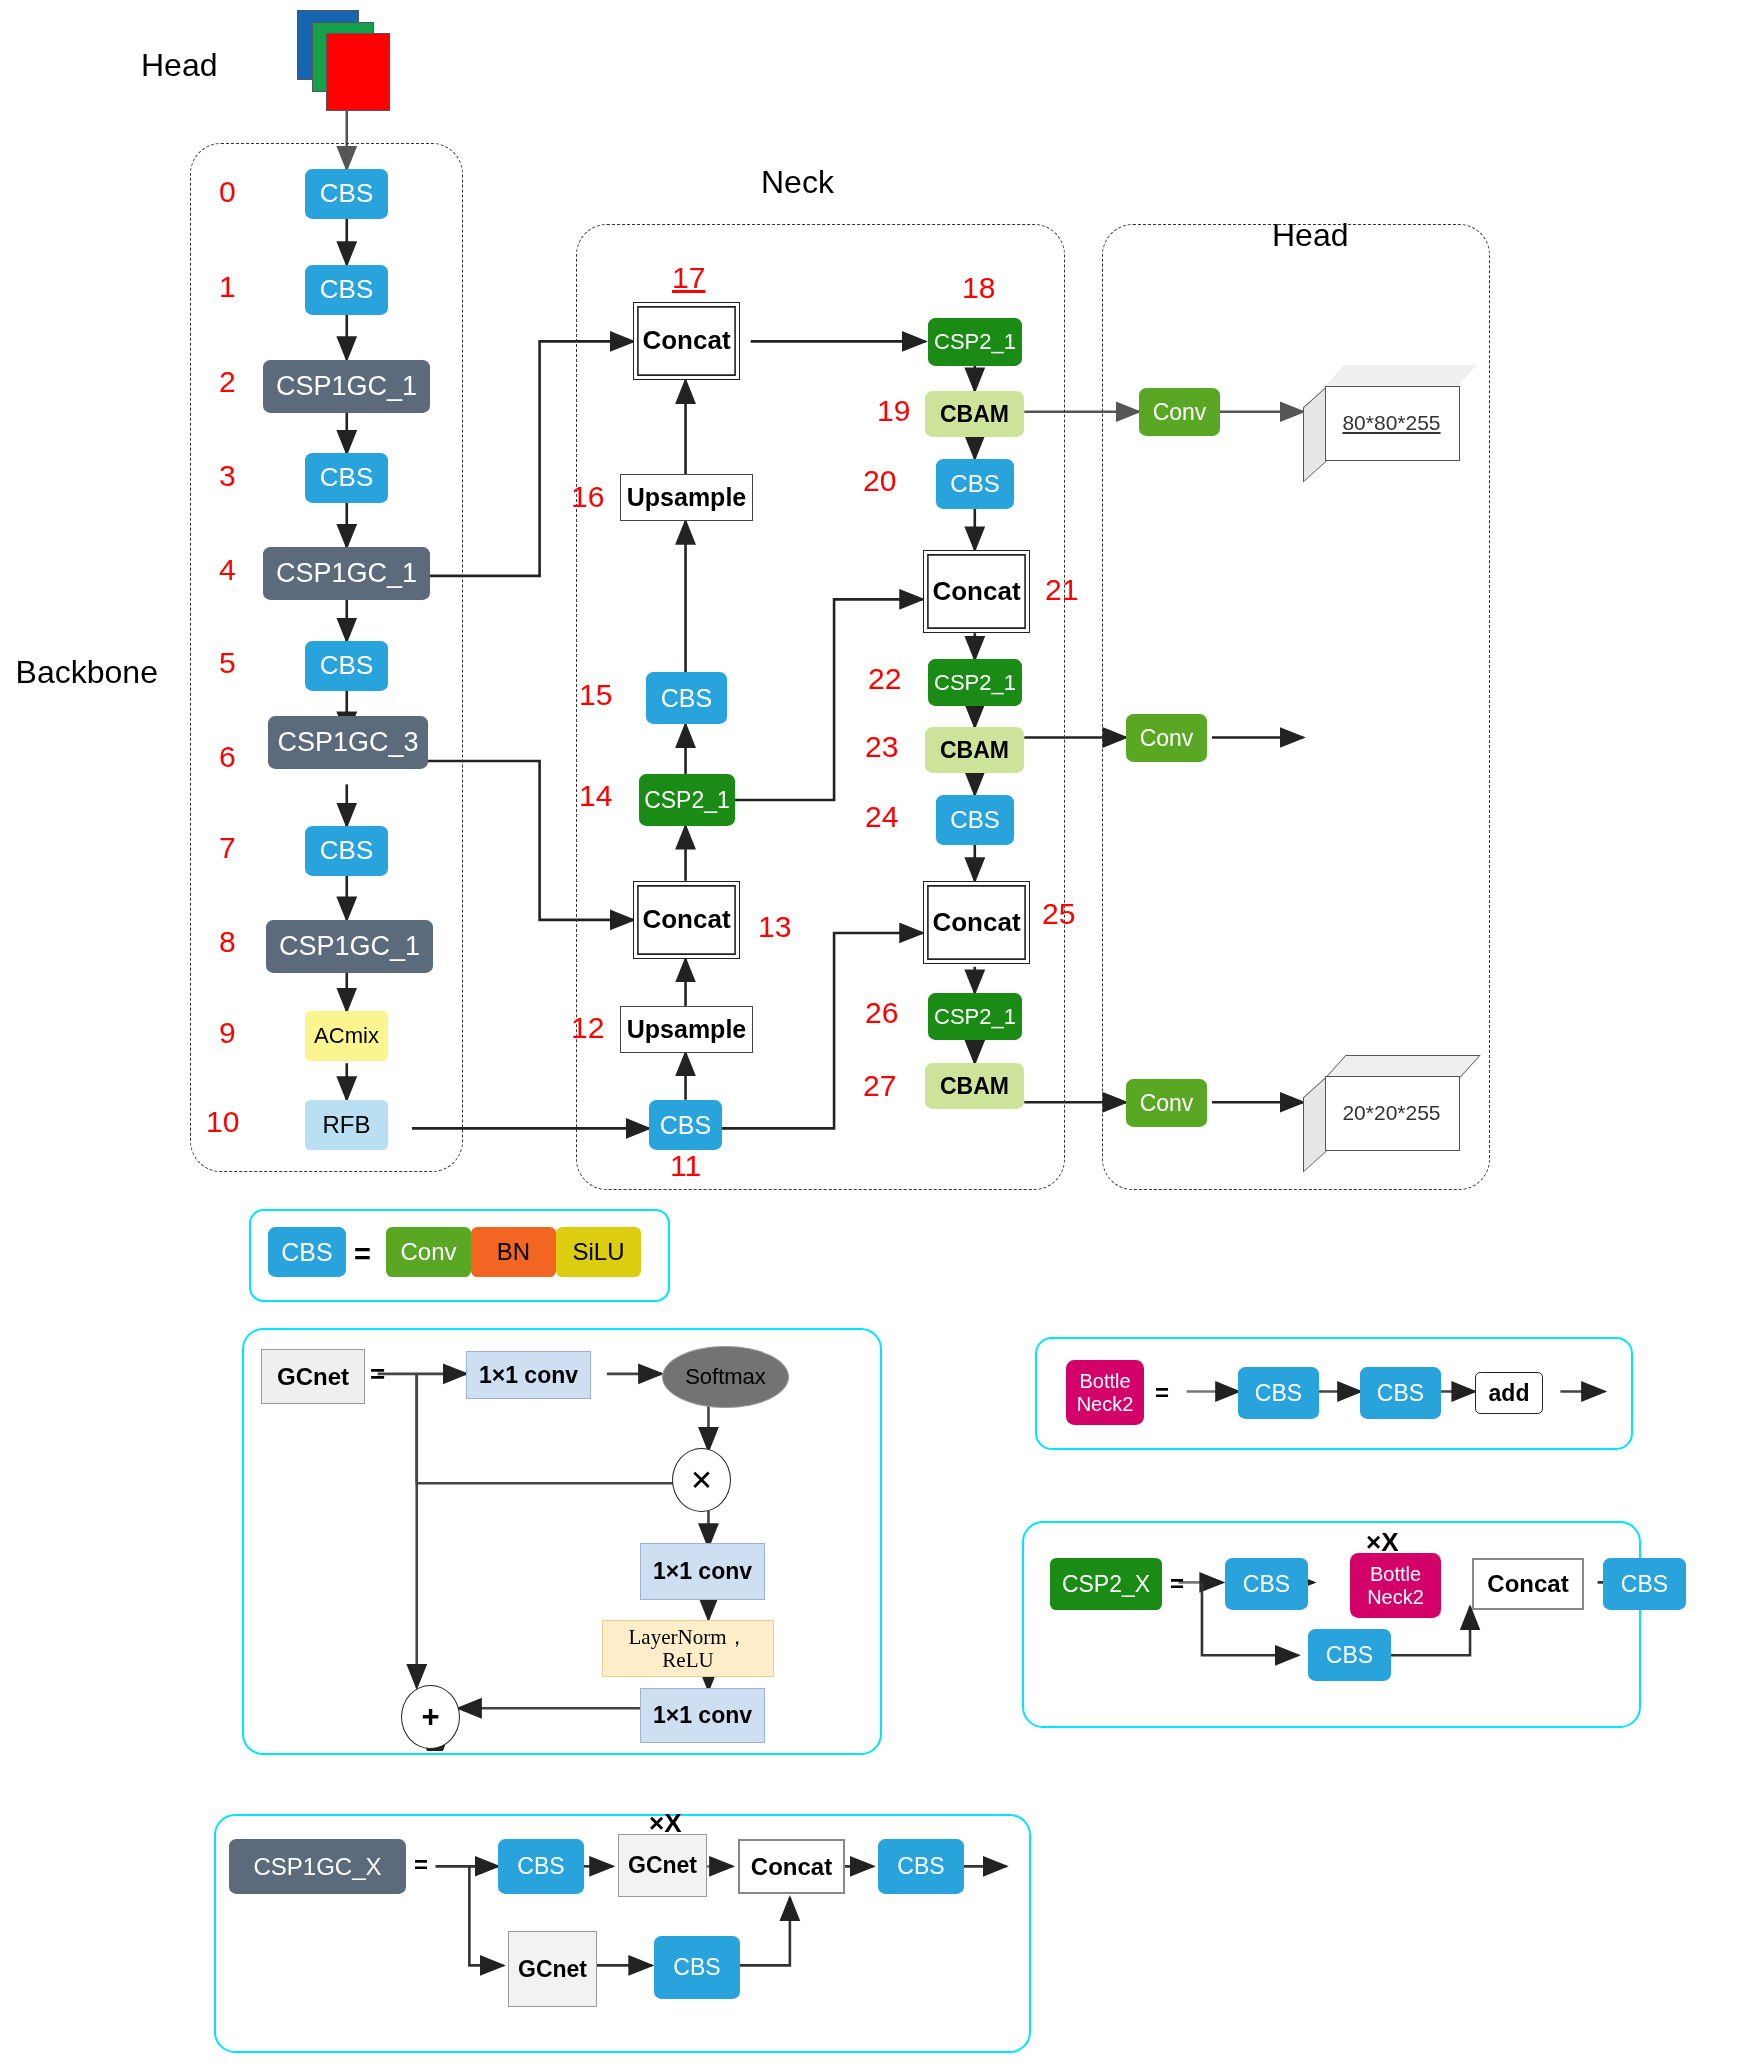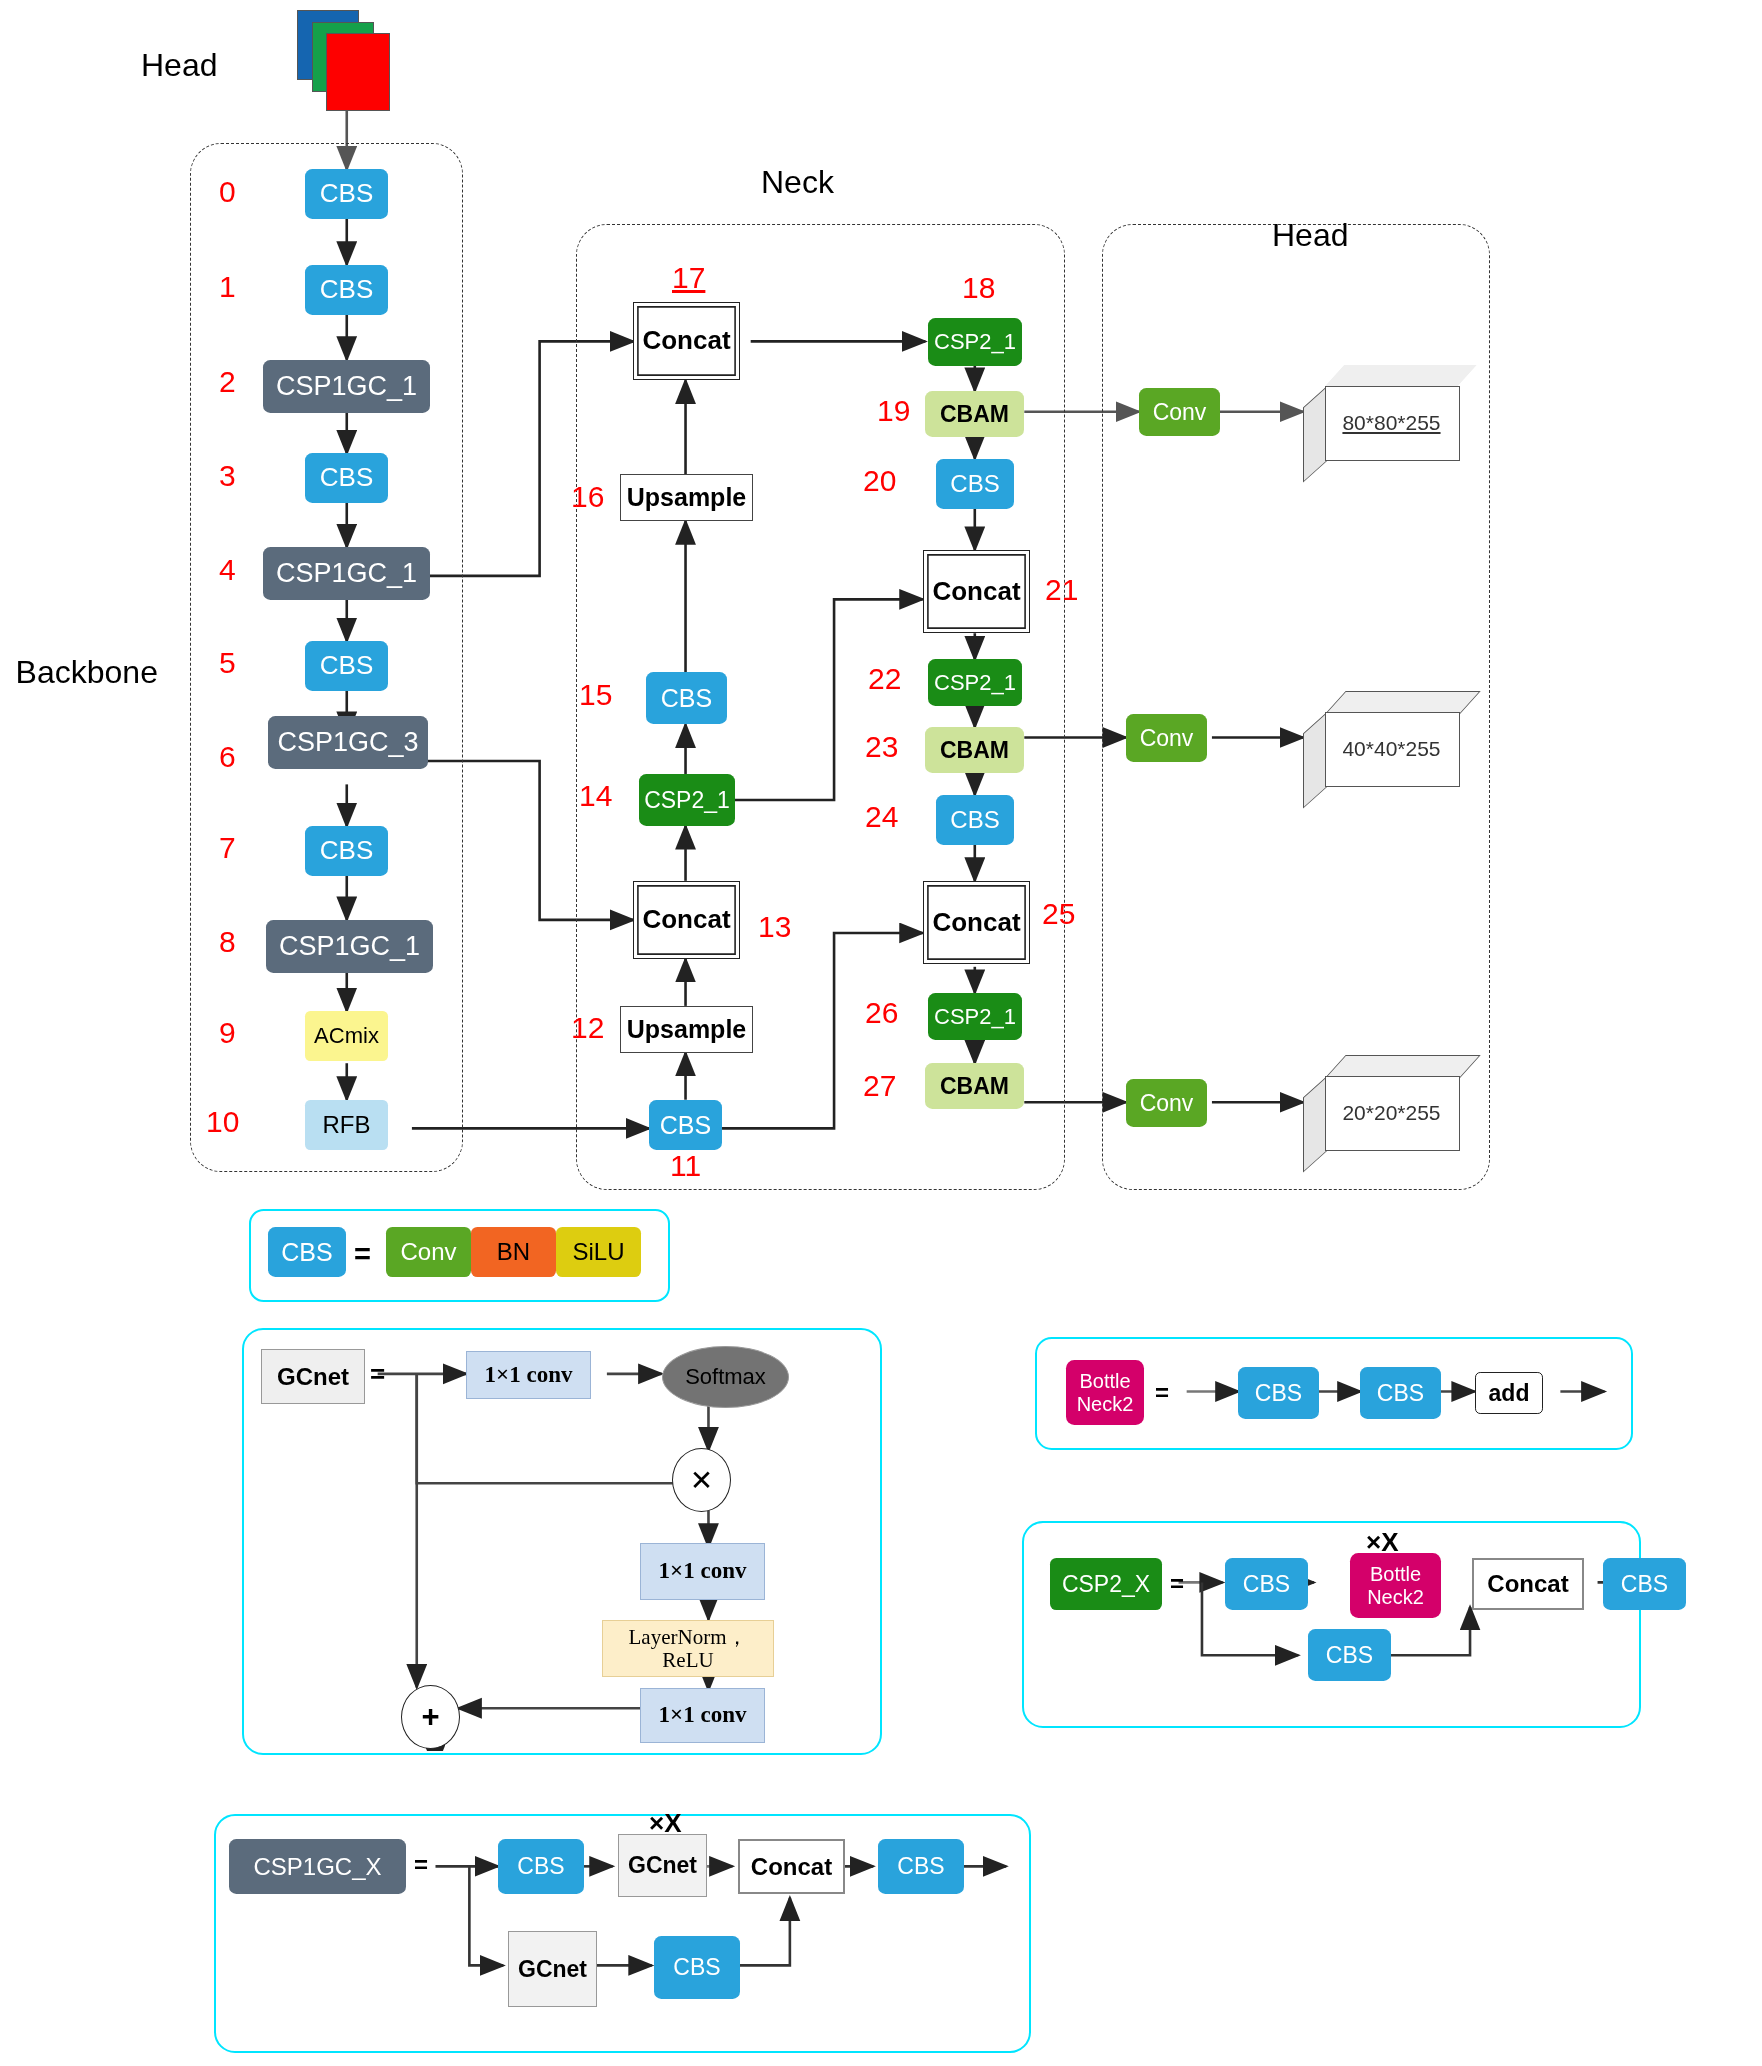--- a/index.html
+++ b/index.html
@@ -15,21 +15,21 @@
   .cbam{background:#cde39a;color:#000;font-weight:bold;}
   .convg{background:#5aa724;color:#fff;}
   .acmix{background:#fbf58f;color:#000;border-radius:5.2px;}
   .rfb{background:#b9dff2;color:#000;border-radius:5.2px;}
   .bottleneck{background:#d4006a;color:#fff;border-radius:8.3px;line-height:1.15;flex-direction:column;}
   .plainbox{background:#fff;color:#000;border:1.6px solid #444;border-radius:0;font-weight:bold;}
   .concat{background:#fff;color:#000;border:1.6px solid #222;border-radius:0;font-weight:bold;
           box-shadow:inset 0 0 0 3.1px #fff, inset 0 0 0 4.7px #222;}
   .grayblk{background:#f2f2f2;color:#000;border:1px solid #999;border-radius:0;font-weight:bold;}
   .convblue{background:#cfdff2;color:#000;border:1px solid #9bb4d6;border-radius:0;
-            font-family:Liberation Serif, serif;font-weight:bold;}
+            font-family:Liberation Sans, sans-serif;font-weight:bold;}
   .lnbox{background:#fdeec9;color:#000;border:1px solid #e7cf96;border-radius:0;
          font-family:"Liberation Serif",serif;}
   .addbox{background:#fff;color:#000;border:1.6px solid #222;border-radius:5.2px;font-weight:bold;}
   .eqsign{position:absolute;font-weight:bold;color:#000;}
   .idx{position:absolute;color:#ff0000;font-weight:400;}
   .grouplabel{position:absolute;color:#000;}
   
   .dashbox{position:absolute;border:1.6px dashed #333;border-radius:31px;background:transparent;}
   
   .cyanbox{position:absolute;border:2.1px solid #00e5ff;border-radius:21px;background:#fff;}
@@ -235,28 +235,20 @@
     <div class="face" style="left:22px;top:0px;width:133px;height:0;border:none;
                 background:#efefef;clip-path:polygon(0 0,100% 0,100% 100%,0 100%);
                 height:21px;transform:skewX(-42deg);transform-origin:bottom left;"></div>
     <div class="face" style="left:0px;top:21px;width:22px;height:73px;background:#e6e6e6;
                 transform:skewY(-42deg);transform-origin:top right;"></div>
     <div class="face front" style="width:133px;height:73px;"></div>
     <div class="cubelabel" style="width:133px;height:73px;font-size:21px;text-decoration:underline;">80*80*255</div>
   </div>
 
   <div class="node convg" style="left:1126px;top:714px;width:81px;height:48px;font-size:23px;">Conv</div>
-  <div class="cube" style="left:1303px;top:691px;width:156px;height:94px;">
-    <div class="face" style="left:22px;top:0px;width:133px;background:#efefef;height:21px;
-                transform:skewX(-42deg);transform-origin:bottom left;"></div>
-    <div class="face" style="left:0px;top:21px;width:22px;height:73px;background:#e6e6e6;
-                transform:skewY(-42deg);transform-origin:top right;"></div>
-    <div class="face front" style="width:133px;height:73px;"></div>
-    <div class="cubelabel" style="width:133px;height:73px;font-size:21px;">40*40*255</div>
-  </div>
 
   <div class="node convg" style="left:1126px;top:1079px;width:81px;height:48px;font-size:23px;">Conv</div>
   <div class="cube" style="left:1303px;top:1055px;width:156px;height:94px;">
     <div class="face" style="left:22px;top:0px;width:133px;background:#efefef;height:21px;
                 transform:skewX(-42deg);transform-origin:bottom left;"></div>
     <div class="face" style="left:0px;top:21px;width:22px;height:73px;background:#e6e6e6;
                 transform:skewY(-42deg);transform-origin:top right;"></div>
     <div class="face front" style="width:133px;height:73px;"></div>
     <div class="cubelabel" style="width:133px;height:73px;font-size:21px;">20*20*255</div>
   </div>

